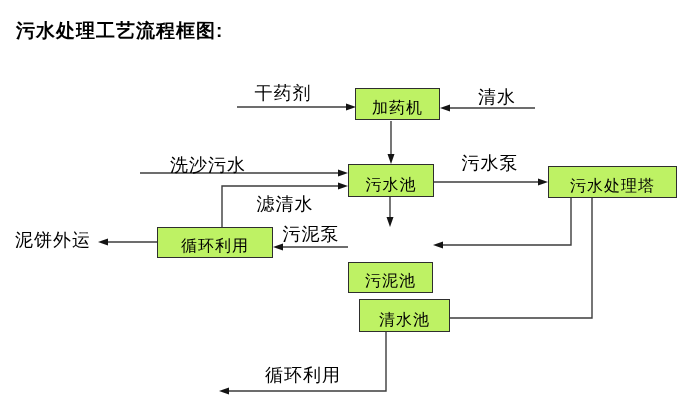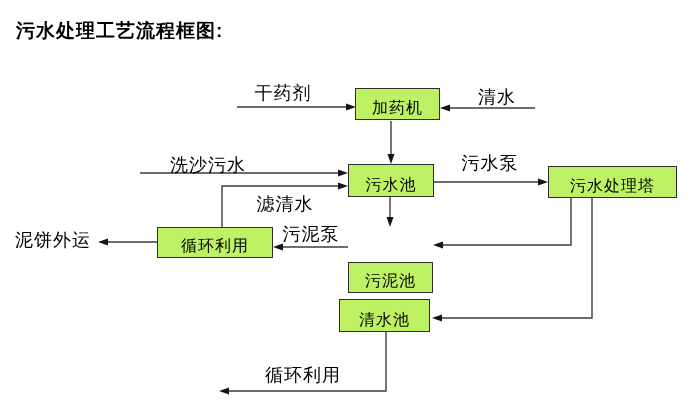--- a/index.html
+++ b/index.html
@@ -53,21 +53,21 @@
   #connectors polygon{
     fill:#141414;
     stroke:none;
   }
   
   #node-dosing       {left:355px;top:88px; width:85px; height:32px;}
   #node-sewage-pool  {left:348px;top:164px;width:86px; height:33px;}
   #node-tower        {left:548px;top:166px;width:129px;height:32px;}
   #node-sludge-pool  {left:348px;top:227px;width:85px; height:31px;margin-top:35px;}
   #node-belt-press   {left:157px;top:227px;width:116px;height:31px;}
-  #node-clean-pool   {left:339px;top:299px;width:91px; height:33px;}
+  #node-clean-pool   {left:359px;top:299px;width:91px; height:33px;}
   
   #lbl-dry-chemical {left:283px;top:81px;}
   #lbl-clean-water  {left:497px;top:85px;}
   #lbl-sand-sewage  {left:208px;top:153px;}
   #lbl-sewage-pump  {left:482px;top:151px;margin-left:8px;}
   #lbl-filtered     {left:285px;top:192px;}
   #lbl-bottom-sewage{left:510px;top:222px;}
   #lbl-sludge-pump  {left:311px;top:222px;}
   #lbl-sludge-cake  {left:53px; top:228px;}
   #lbl-recycle      {left:303px;top:363px;}

